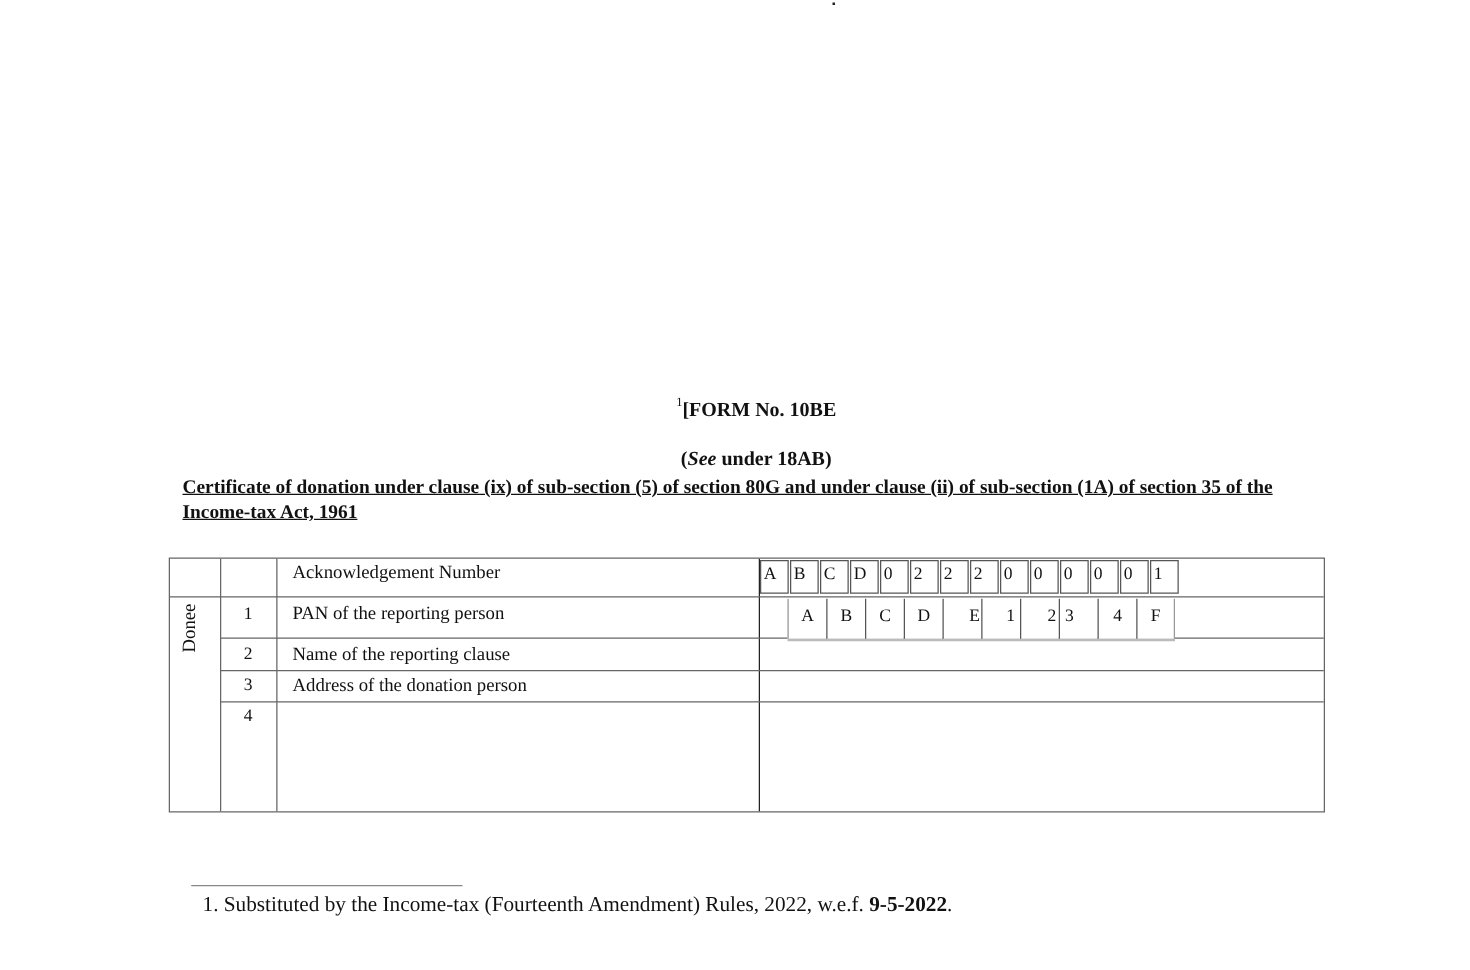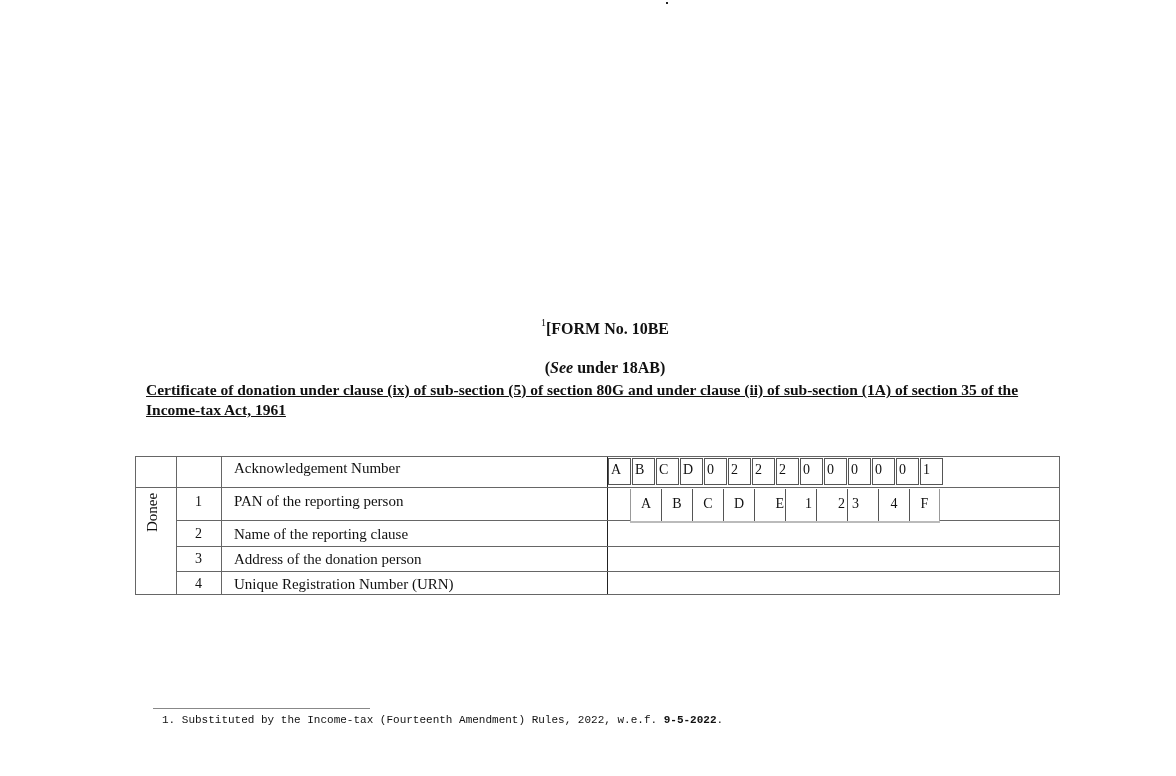--- a/index.html
+++ b/index.html
@@ -7,38 +7,38 @@
          font-family: "Liberation Serif", "DejaVu Serif", serif; color: #111; }
   .dot { position: absolute; left: 666px; top: 2px; width: 2px; height: 2px; background: #222; }
   .form-title { position: absolute; left: 0; width: 1210px; top: 320px; text-align: center;
                 font-weight: bold; font-size: 16px; }
   .form-title sup { font-size: 10px; font-weight: normal; vertical-align: top; position: relative; top: -3px; }
   .see-rule { position: absolute; left: 0; width: 1210px; top: 359px; text-align: center;
               font-weight: bold; font-size: 16px; }
   .see-rule i { }
   .cert-title { position: absolute; left: 146px; width: 930px; top: 380px; font-weight: bold;
                 font-size: 15.5px; line-height: 20px; text-decoration: underline; }
-  .tbl { position: absolute; left: 135px; top: 456px; width: 925px; height: 139px;
+  .tbl { position: absolute; left: 135px; top: 446px; width: 925px; height: 204px;
          border: 1.5px solid #666; box-sizing: border-box; }
   .vline { position: absolute; top: 0; bottom: 0; border-left: 1.5px solid #666; }
   .hline { position: absolute; border-top: 1.5px solid #666; }
   .cell-text { position: absolute; font-size: 15px; white-space: nowrap; }
   .num { position: absolute; font-size: 14px; width: 45px; text-align: center; }
   .donee { position: absolute; left: 8px; top: 75px; font-size: 15px;
            transform: rotate(-90deg); transform-origin: left top; white-space: nowrap; }
   .ack-box { position: absolute; display: flex; }
   .ack-box .c { width: 23px; height: 27px; border: 1px solid #555; box-sizing: border-box;
                 margin-right: 1px; font-size: 14px; line-height: 22px; padding-left: 2px; }
   .pan-box { position: absolute; display: flex; box-shadow: 0 2px 0 #bbb; }
   .pan-box .c { width: 31px; height: 32px; border-left: 1px solid #555; box-sizing: border-box;
                 font-size: 14px; line-height: 30px; text-align: center; background: #fff; }
   .pan-box .c:first-child { border-left: 1px solid #999; }
   .pan-box .c.last { border-right: 1px solid #999; }
   .fn-rule { position: absolute; left: 153px; top: 708px; width: 217px; border-top: 1px solid #888; }
-  .footnote { position: absolute; left: 162px; top: 714px; font-size: 11px; font-family: Liberation Mono, monospace; }
+  .footnote { position: absolute; left: 162px; top: 714px; font-size: 17px; }
   .footnote b { font-weight: bold; }
 </style>
 </head>
 <body>
 
 <div class="dot"></div>
 
 <div class="form-title"><sup>1</sup><span>[FORM No. 10BE</span></div>
 
 <div class="see-rule"><span>(</span><i>See</i><span> under 18AB)</span></div>
@@ -79,21 +79,20 @@
   <div class="num" style="left:40px; top:37px;">1</div>
   <div class="cell-text" style="left:98px; top:36px;">PAN of the reporting person</div>
 
   <div class="num" style="left:40px; top:69px;">2</div>
   <div class="cell-text" style="left:98px; top:69px;">Name of the reporting clause</div>
 
   <div class="num" style="left:40px; top:94px;">3</div>
   <div class="cell-text" style="left:98px; top:94px;">Address of the donation person</div>
 
   <div class="num" style="left:40px; top:119px;">4</div>
-  <div class="cell-text" style="left:98px; top:119px;">Unique Registration Number (URN)</div>
 
   <div class="pan-box" style="left:494px; top:32px;">
     <div class="c">A</div>
     <div class="c">B</div>
     <div class="c">C</div>
     <div class="c">D</div>
     <div class="c" style="text-align:right;padding-right:1px;">E</div>
     <div class="c" style="text-align:right;padding-right:4px;">1</div>
     <div class="c" style="text-align:right;padding-right:2px;">2</div>
     <div class="c" style="text-align:left;padding-left:4px;">3</div>

